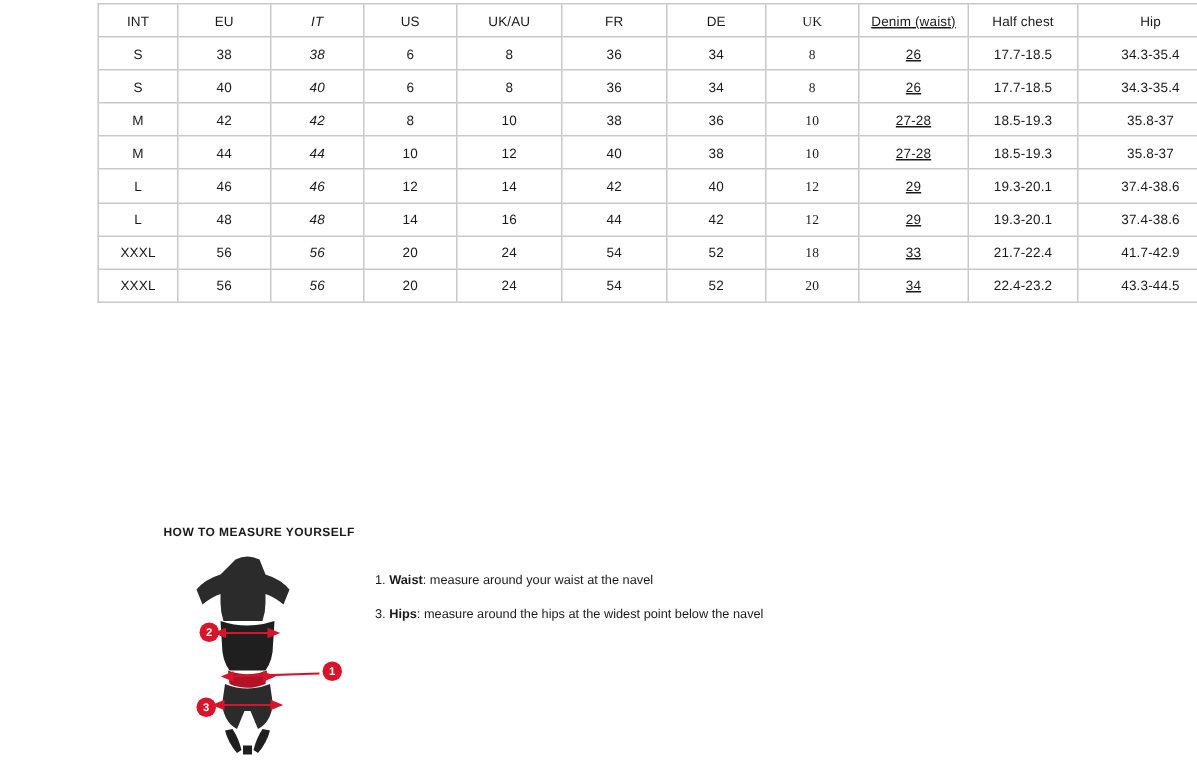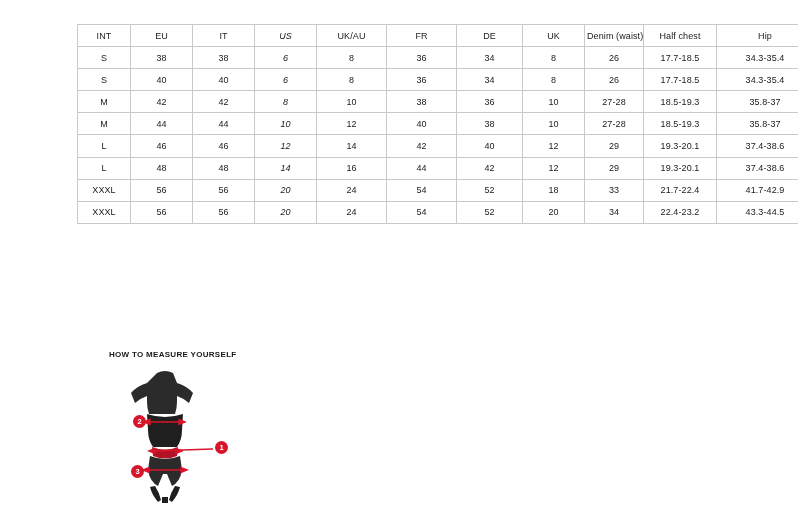--- a/index.html
+++ b/index.html
@@ -16,23 +16,22 @@
     position: relative;
     width: 798px;
     height: 519px;
     overflow: hidden;
   }
 
   
   #size-table-wrap {
     position: absolute;
     left: 65px;
-    top: 24px;
+    top: 2px;
     width: 668px;
-    margin-left: 12px;
   }
   table.size-table {
     border-collapse: collapse;
     width: 668px;
     table-layout: fixed;
   }
   table.size-table th,
   table.size-table td {
     border: 1px solid #c9c9c9;
     height: 22.1px;
@@ -44,27 +43,27 @@
     padding: 0 2px;
     white-space: nowrap;
     letter-spacing: .1px;
   }
   table.size-table thead th {
     font-weight: 400;
   }
   
   .c0  { width: 53px; }
   .c1  { width: 62px; }
-  .c2  { width: 62px; }
-  .c3  { width: 62px; font-style: italic; }
+  .c2  { width: 62px; font-style: italic; }
+  .c3  { width: 62px; }
   .c4  { width: 70px; }
   .c5  { width: 70px; }
   .c6  { width: 66px; }
-  .c7  { width: 62px; }
-  .c8  { width: 59px; }
+  .c7  { width: 62px; font-family: Liberation Serif, serif; }
+  .c8  { width: 73px; text-decoration: underline; }
   .c9  { width: 73px; }
   .c10 { width: 97px; }
 
   
   #measure-section {
     position: absolute;
     left: 65px;
     top: 350px;
     width: 700px;
   }
@@ -293,17 +292,19 @@
             <polygon points="82,101 76,98.5 76,103.5"></polygon>
           </g>
         </svg>
 
         <div class="badge" id="badge-1">1</div>
         <div class="badge" id="badge-2">2</div>
         <div class="badge" id="badge-3">3</div>
       </div>
 
       <ul id="measure-list">
+          <li><span>1.</span> <b>Waist</b><span>: measure around your waist at the navel</span></li>
+          <li><span>3.</span> <b>Hips</b><span>: measure around the hips at the widest point below the navel</span></li>
         </ul>
     </div>
   </div>
 
 </div>
 
 </body></html>

